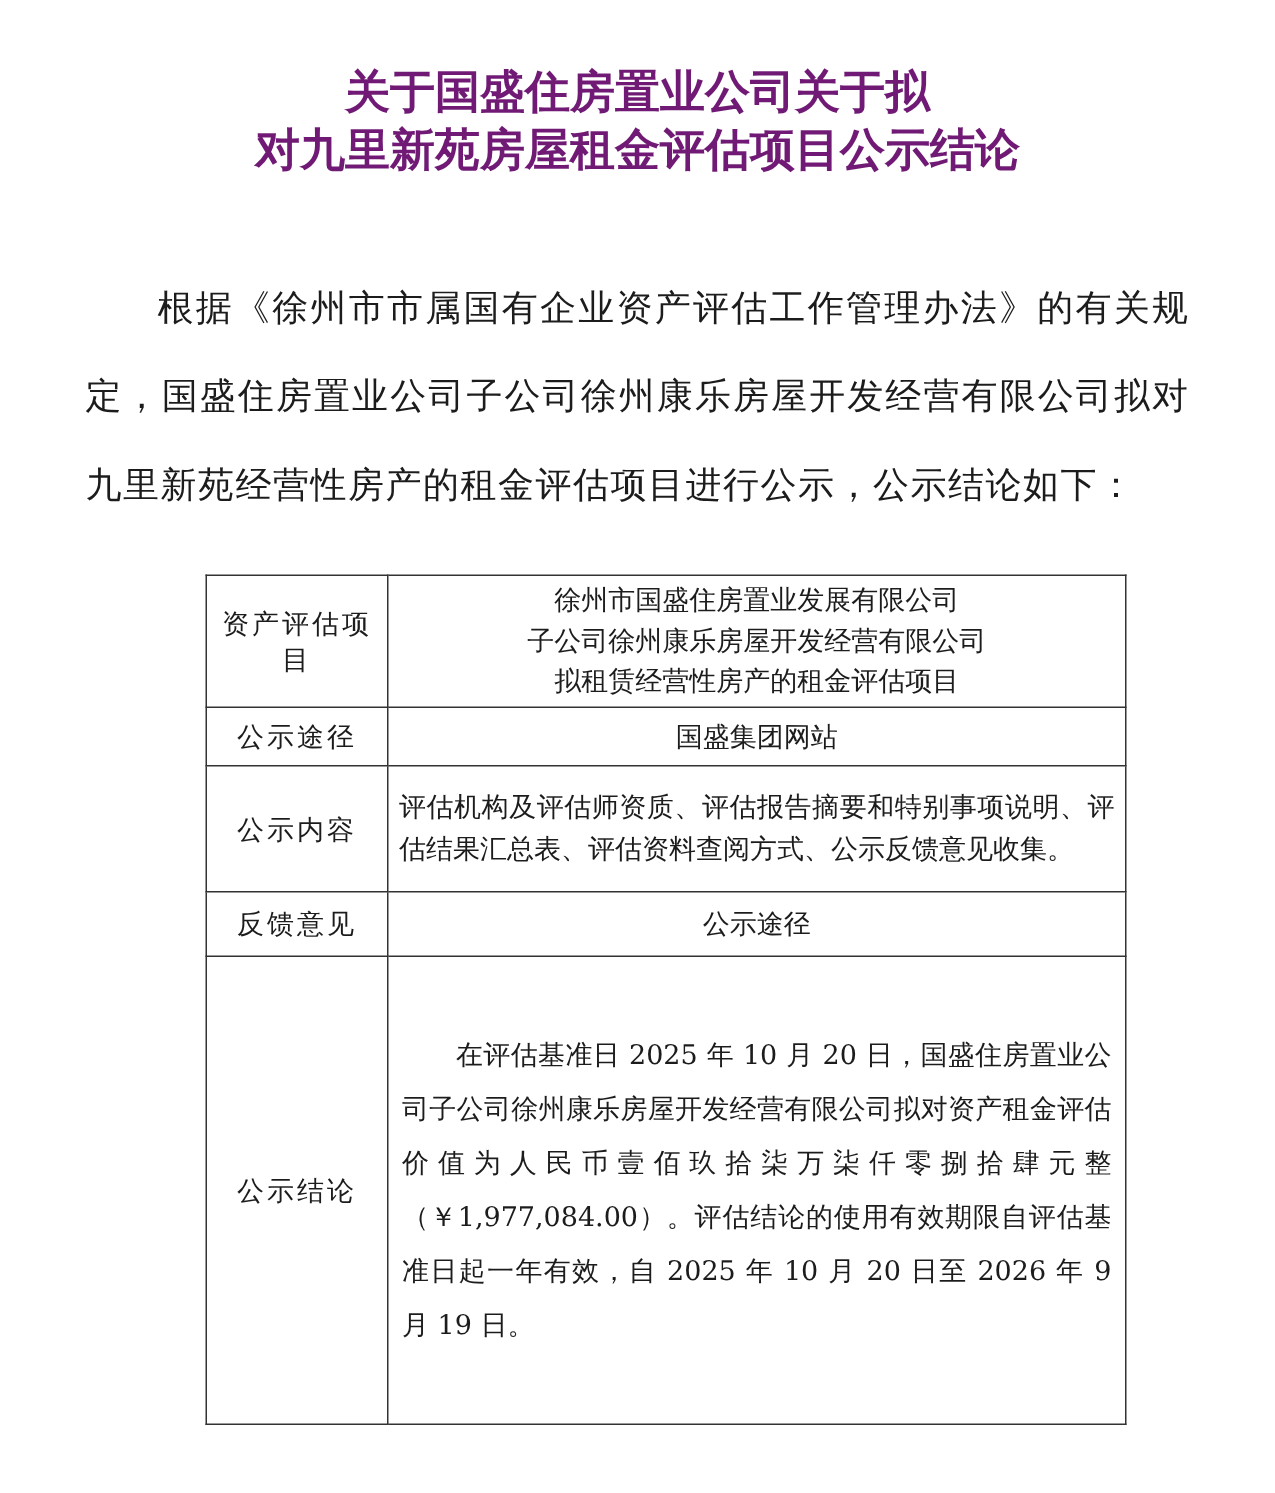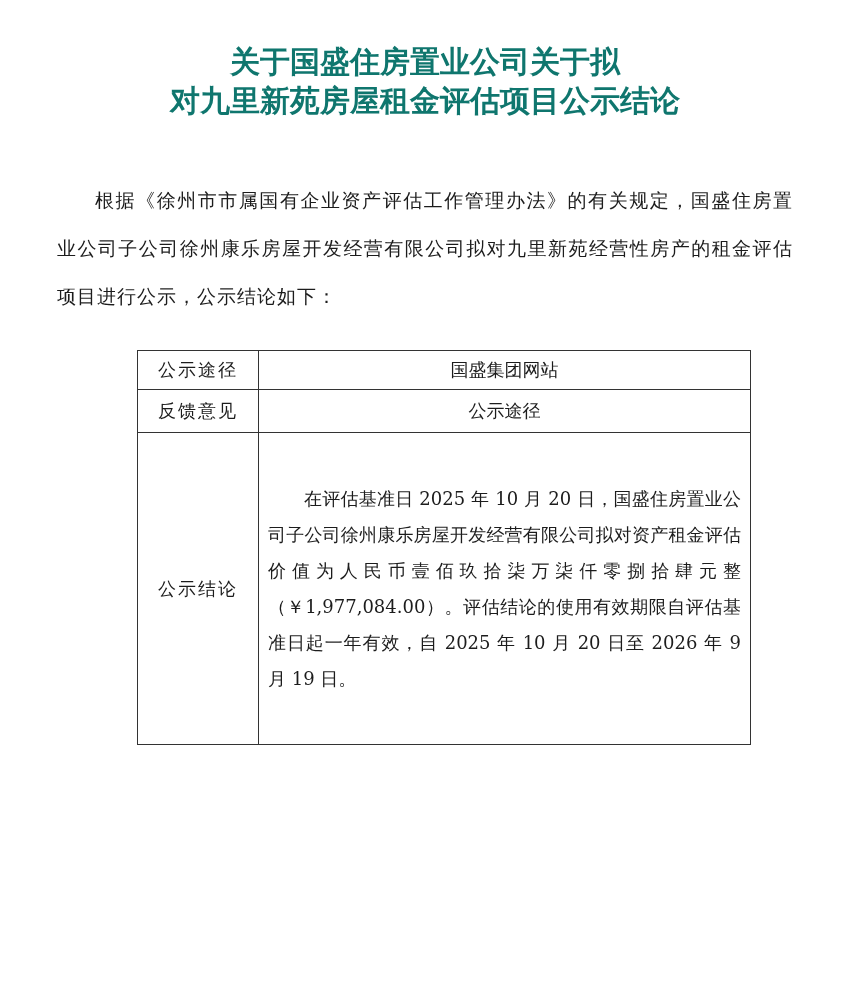--- a/index.html
+++ b/index.html
@@ -13,27 +13,27 @@
     color: #1c1c1c;
     font-family: "DejaVu Serif", "Liberation Serif", serif;
     overflow: hidden;
   }
   .title {
     padding-top: 42px;
     text-align: center;
     font-size: 30px;
     font-weight: bold;
     line-height: 39px;
-    color: #0f766e;
+    color: #701a75;
   }
   .title .tline { display: block; }
   .intro {
     margin: 56px 57px 0 57px;
-    font-size: 19px;
-    line-height: 48px;
+    font-size: 24px;
+    line-height: 59px;
     text-align: justify;
     text-indent: 2em;
     letter-spacing: 1px;
   }
   table.notice-table {
     border-collapse: collapse;
     table-layout: fixed;
     margin-left: 137px;
     margin-top: 30px;
     width: 613px;
@@ -77,23 +77,39 @@
 
   <h1 class="title">
     <span class="tline">关于国盛住房置业公司关于拟</span>
     <span class="tline">对九里新苑房屋租金评估项目公示结论</span>
   </h1>
 
   <p class="intro">根据《徐州市市属国有企业资产评估工作管理办法》的有关规定，国盛住房置业公司子公司徐州康乐房屋开发经营有限公司拟对九里新苑经营性房产的租金评估项目进行公示，公示结论如下：</p>
 
   <table class="notice-table">
     <tbody>
+      <tr class="r1">
+        <td class="label-cell">资产评估项目</td>
+        <td class="value-cell center">
+          <div class="value-lines">
+            <div>徐州市国盛住房置业发展有限公司</div>
+            <div>子公司徐州康乐房屋开发经营有限公司</div>
+            <div>拟租赁经营性房产的租金评估项目</div>
+          </div>
+        </td>
+      </tr>
       <tr class="r3">
         <td class="label-cell">公示途径</td>
         <td class="value-cell center">国盛集团网站</td>
+      </tr>
+      <tr class="r4">
+        <td class="label-cell">公示内容</td>
+        <td class="value-cell">
+          <div class="flow-text">评估机构及评估师资质、评估报告摘要和特别事项说明、评估结果汇总表、评估资料查阅方式、公示反馈意见收集。</div>
+        </td>
       </tr>
       <tr class="r5">
         <td class="label-cell">反馈意见</td>
         <td class="value-cell center">公示途径</td>
       </tr>
       <tr class="r6">
         <td class="label-cell">公示结论</td>
         <td class="value-cell">
           <div class="conclusion-text">在评估基准日 2025 年 10 月 20 日，国盛住房置业公司子公司徐州康乐房屋开发经营有限公司拟对资产租金评估价值为人民币壹佰玖拾柒万柒仟零捌拾肆元整（￥1,977,084.00）。评估结论的使用有效期限自评估基准日起一年有效，自 2025 年 10 月 20 日至 2026 年 9 月 19 日。</div>
         </td>

